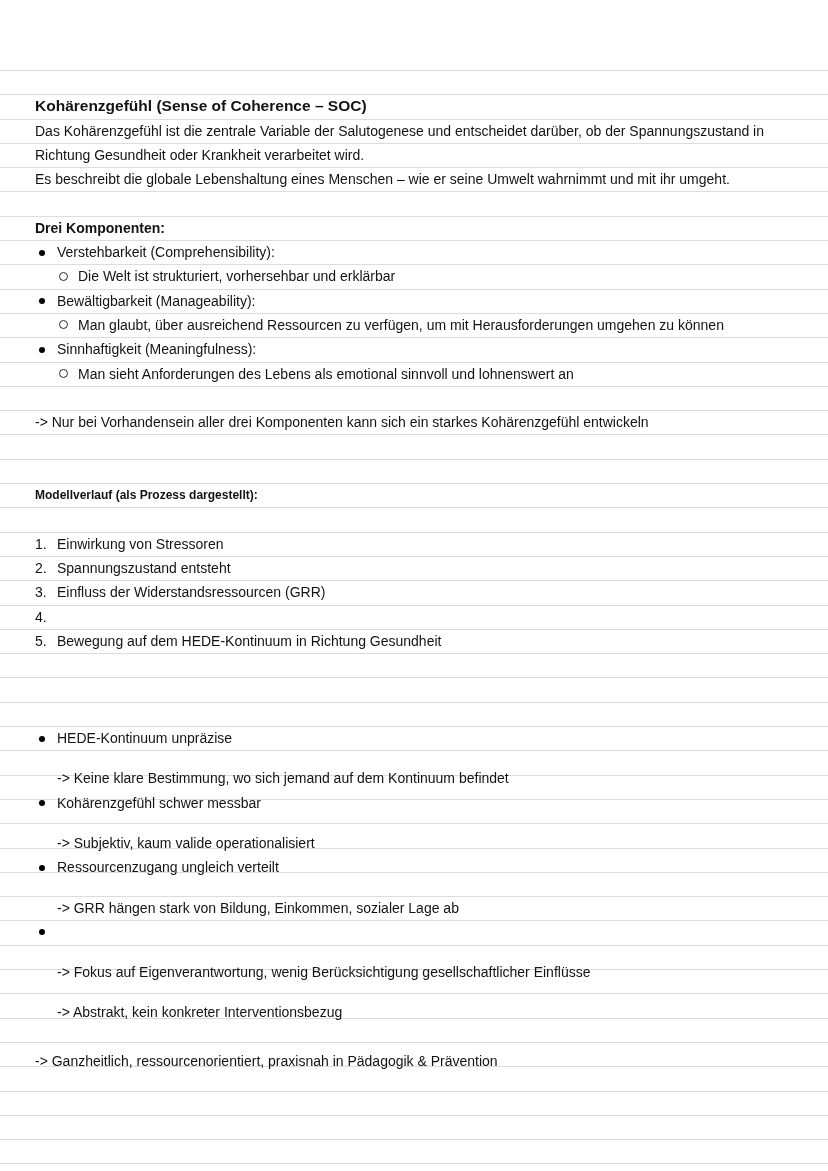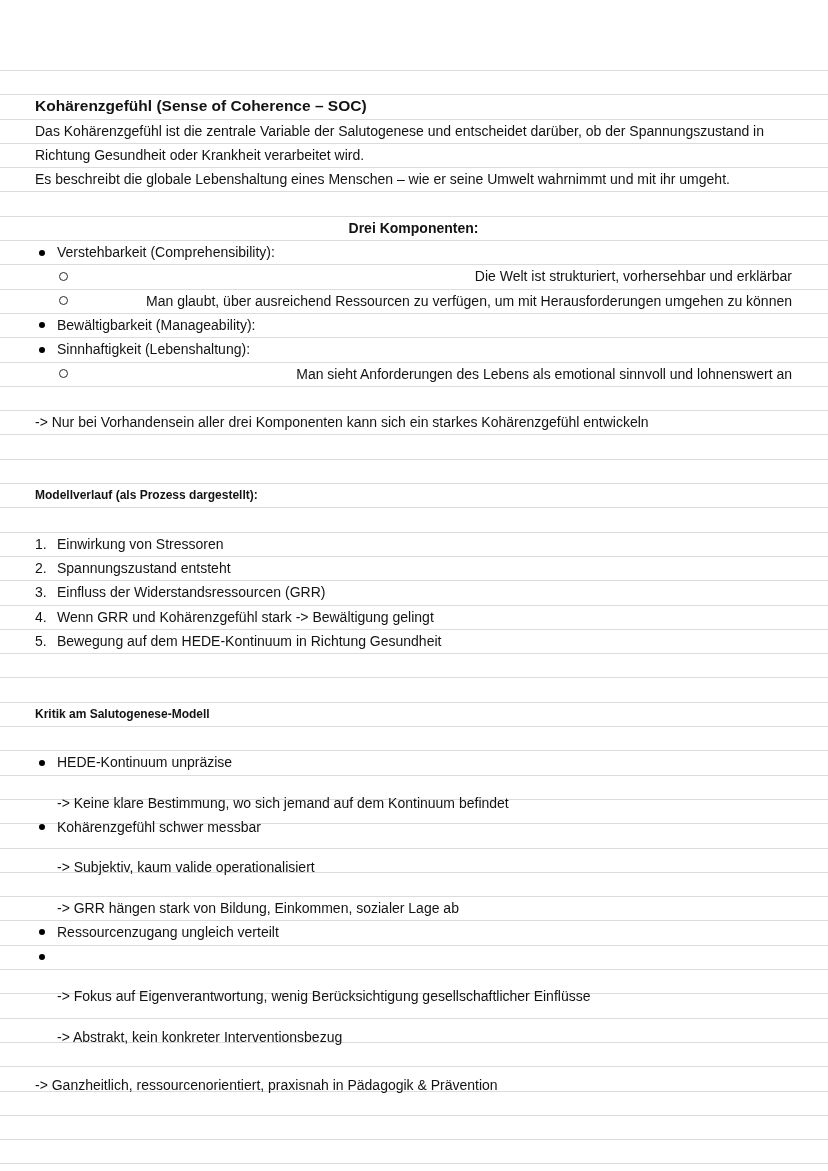--- a/index.html
+++ b/index.html
@@ -27,29 +27,29 @@
   .content {
     position: absolute;
     top: 70px; left: 35px;
     width: 757px;
     font-size: 14px;
     line-height: 24.3px;
   }
   .row { min-height: 24.3px; }
   .blank { height: 24.3px; }
   .h-main   { font-weight: 700; font-size: 15.5px; }
-  .h-sub    { font-weight: 700; font-size: 14px; text-align: center; }
+  .h-sub    { font-weight: 700; font-size: 14px; }
   .h-section{ font-weight: 700; font-size: 12px; }
   .li1 { position: relative; padding-left: 22px; }
   .li1 .dot {
     position: absolute; left: 4px; top: 9.5px;
     width: 6px; height: 6px; border-radius: 50%;
     background: #000;
   }
-  .li2 { position: relative; padding-left: 43px; text-align: right; }
+  .li2 { position: relative; padding-left: 43px; }
   .li2 .circ {
     position: absolute; left: 24px; top: 7.5px;
     width: 9px; height: 9px; border-radius: 50%;
     border: 1.2px solid #2a2a2a; background: transparent;
   }
   .indent1 { padding-left: 22px; margin-top: 16px; }
   .numli { position: relative; padding-left: 22px; }
   .numli .num { position: absolute; left: 0; }
 </style>
 </head>
@@ -73,32 +73,32 @@
 
       <div class="row li1">
         <span class="dot"></span>
         <span>Verstehbarkeit (Comprehensibility):</span>
       </div>
       <div class="row li2">
         <span class="circ"></span>
         <span>Die Welt ist strukturiert, vorhersehbar und erklärbar</span>
       </div>
 
+      <div class="row li1">
+        <span class="dot"></span>
+        <span>Bewältigbarkeit (Manageability):</span>
+      </div>
       <div class="row li2">
         <span class="circ"></span>
         <span>Man glaubt, über ausreichend Ressourcen zu verfügen, um mit Herausforderungen umgehen zu können</span>
       </div>
-      <div class="row li1">
-        <span class="dot"></span>
-        <span>Bewältigbarkeit (Manageability):</span>
-      </div>
 
       <div class="row li1">
         <span class="dot"></span>
-        <span>Sinnhaftigkeit (Lebenshaltung):</span>
+        <span>Sinnhaftigkeit (Meaningfulness):</span>
       </div>
       <div class="row li2">
         <span class="circ"></span>
         <span>Man sieht Anforderungen des Lebens als emotional sinnvoll und lohnenswert an</span>
       </div>
 
       <div class="row blank"></div>
       <div class="row">-&gt; Nur bei Vorhandensein aller drei Komponenten kann sich ein starkes Kohärenzgefühl entwickeln</div>
       <div class="row blank"></div>
       <div class="row blank"></div>
@@ -115,52 +115,50 @@
       <div class="row numli">
         <span class="num">2.</span>
         <span>Spannungszustand entsteht</span>
       </div>
       <div class="row numli">
         <span class="num">3.</span>
         <span>Einfluss der Widerstandsressourcen (GRR)</span>
       </div>
       <div class="row numli">
         <span class="num">4.</span>
-        <span>Wenn GRR und Kohärenzgefühl stark -&gt; Bewältigung gelingt</span>
       </div>
       <div class="row numli">
         <span class="num">5.</span>
         <span>Bewegung auf dem HEDE-Kontinuum in Richtung Gesundheit</span>
       </div>
 
       <div class="row blank"></div>
       <div class="row blank"></div>
     </div>
 
     <div>
-      <div class="row h-section">Kritik am Salutogenese-Modell</div>
       <div class="row blank"></div>
 
       <div class="row li1">
         <span class="dot"></span>
         <span>HEDE-Kontinuum unpräzise</span>
       </div>
       <div class="row indent1">-&gt; Keine klare Bestimmung, wo sich jemand auf dem Kontinuum befindet</div>
 
       <div class="row li1">
         <span class="dot"></span>
         <span>Kohärenzgefühl schwer messbar</span>
       </div>
       <div class="row indent1">-&gt; Subjektiv, kaum valide operationalisiert</div>
 
-      <div class="row indent1">-&gt; GRR hängen stark von Bildung, Einkommen, sozialer Lage ab</div>
       <div class="row li1">
         <span class="dot"></span>
         <span>Ressourcenzugang ungleich verteilt</span>
       </div>
+      <div class="row indent1">-&gt; GRR hängen stark von Bildung, Einkommen, sozialer Lage ab</div>
 
       <div class="row li1">
         <span class="dot"></span>
       </div>
       <div class="row indent1">-&gt; Fokus auf Eigenverantwortung, wenig Berücksichtigung gesellschaftlicher Einflüsse</div>
 
       <div class="row indent1">-&gt; Abstrakt, kein konkreter Interventionsbezug</div>
 
       <div class="row blank"></div>
       <div class="row">-&gt; Ganzheitlich, ressourcenorientiert, praxisnah in Pädagogik &amp; Prävention</div>

